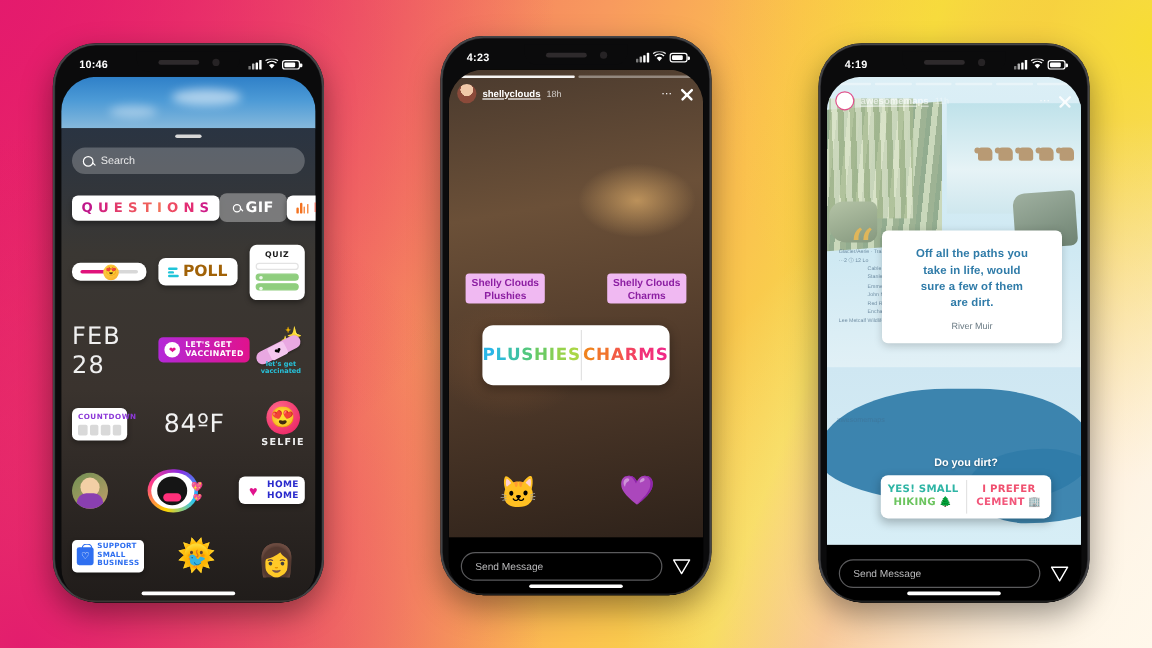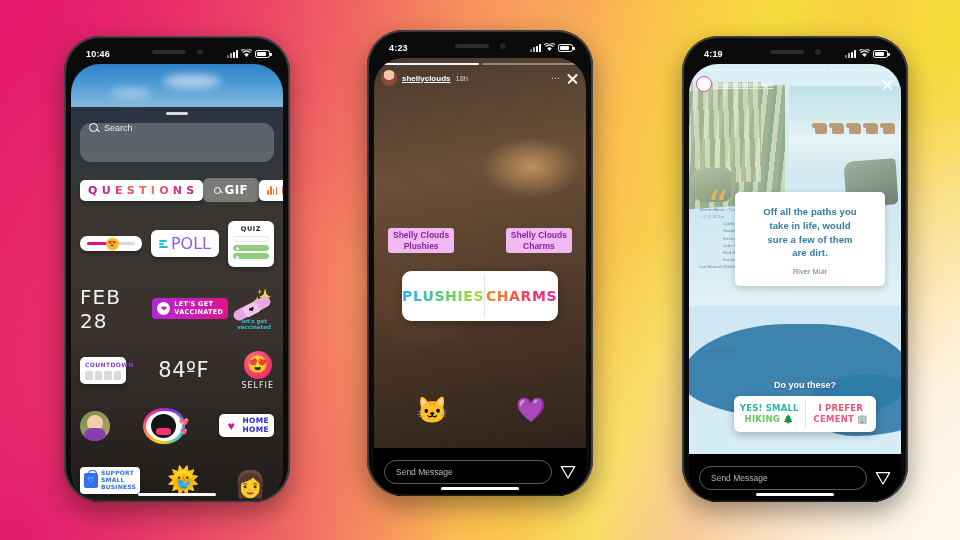--- a/index.html
+++ b/index.html
@@ -34,21 +34,21 @@
     background:#0b0b0c;
     border-radius:36px;
     box-shadow: 0 0 0 2px #2b2b2e inset, 0 10px 26px rgba(0,0,0,.38);
     padding:7px;
   }
   .phone::after{
     content:""; position:absolute; inset:0; border-radius:36px;
     box-shadow: 0 0 0 1.5px rgba(255,255,255,.12) inset;
     pointer-events:none;
   }
-  #phone1 { left:64px;  top:36px; }
+  #phone1 { left:44px;  top:36px; }
   #phone2 { left:367px; top:30px; }
   #phone3 { left:682px; top:36px; }
 
   .notch {
     position:absolute; left:50%; transform:translateX(-50%); top:7px;
     width:86px; height:17px; background:#0b0b0c; border-radius:0 0 11px 11px;
     z-index:6; display:flex; align-items:center; justify-content:center; gap:11px;
   }
   .notch .speaker { width:34px; height:4px; border-radius:2px; background:#2e2a2c; }
   .notch .cam { width:6px; height:6px; border-radius:50%; background:#262325; }
@@ -89,22 +89,22 @@
   }
   .tray-photo .cloud1{position:absolute;width:58px;height:14px;background:rgba(255,255,255,.55);border-radius:50%;top:10px;left:92px;filter:blur(4px);}
   .tray-photo .cloud2{position:absolute;width:40px;height:10px;background:rgba(255,255,255,.4);border-radius:50%;top:24px;left:40px;filter:blur(4px);}
   .tray {
     flex:1; position:relative;
     background:linear-gradient(180deg,#2a3442 0%,#3a3733 26%,#3a332e 55%,#201c1a 100%);
     padding:0 9px;
   }
   .tray-grip { width:22px;height:3px;border-radius:2px;background:#d8d8d8;margin:5px auto 8px; }
   .search-bar {
-    height:39px; border-radius:11px; background:rgba(255,255,255,.23);
-    display:flex; gap:6px; padding:0 9px; margin-bottom:16px;
+    height:22px; border-radius:11px; background:rgba(255,255,255,.23);
+    display:flex; align-items:center; gap:6px; padding:0 9px; margin-bottom:16px;
   }
   .search-bar .ph { color:#e9e9ea; font-size:9px; }
   .ico-search { width:9px;height:9px; border:1.4px solid #fff; border-radius:50%; position:relative; flex:none; }
   .ico-search::after{content:"";position:absolute;width:4px;height:1.4px;background:#fff;transform:rotate(45deg);right:-3px;bottom:0px;border-radius:1px;}
 
   .srow { display:flex; align-items:center; justify-content:space-between; margin-bottom:18px; }
   .srow.r1{margin-bottom:19px}
   .chip {
     background:#fff; border-radius:5px; padding:4px 8px;
     font-weight:800; font-size:11px; letter-spacing:.3px;
@@ -125,21 +125,21 @@
   .chip-music { color:#e8472f; }
   .eqbars{display:flex;align-items:flex-end;gap:1.2px;height:9px}
   .eqbars i{display:block;width:1.7px;background:#f4721f;border-radius:1px}
   .eqbars i:nth-child(1){height:5px}.eqbars i:nth-child(2){height:9px}
   .eqbars i:nth-child(3){height:6px}.eqbars i:nth-child(4){height:8px}
 
   .slider-chip{background:#fff;border-radius:7px;padding:6px 7px;width:62px;box-shadow:0 2px 4px rgba(0,0,0,.35);display:flex;align-items:center}
   .slider-track{flex:1;height:3px;border-radius:2px;background:linear-gradient(90deg,#e0127b 0 48%,#d8d8d8 48% 100%);position:relative}
   .slider-knob{position:absolute;left:40%;top:50%;transform:translateY(-50%);width:13px;height:13px;border-radius:50%;background:radial-gradient(circle at 40% 35%,#ffd84a,#f7a928);display:flex;align-items:center;justify-content:center;font-size:8px;line-height:1}
   .poll-chip{background:#fff;border-radius:6px;padding:4px 8px;box-shadow:0 2px 4px rgba(0,0,0,.35);display:flex;align-items:center;gap:3px}
-  .poll-chip .txt{color:#8b5cf6;font-weight:400;font-size:16px;font-family:"DejaVu Sans",sans-serif}
+  .poll-chip .txt{color:#a16207;font-weight:700;font-size:13px;font-family:"DejaVu Sans",sans-serif}
   .poll-ico{display:flex;flex-direction:column;gap:1.4px}
   .poll-ico i{display:block;height:1.6px;background:#1fc4d8;border-radius:1px}
   .poll-ico i:nth-child(1){width:8px}.poll-ico i:nth-child(2){width:5px}.poll-ico i:nth-child(3){width:9px}
   .quiz-chip{background:#fff;border-radius:6px;padding:4px 5px 5px;width:46px;box-shadow:0 2px 4px rgba(0,0,0,.35);text-align:center}
   .quiz-chip .ttl{font-size:6.5px;font-weight:800;letter-spacing:.6px;color:#1c1c1c;margin-bottom:3px;font-family:"DejaVu Sans",sans-serif}
   .quiz-chip .bar{height:6px;border-radius:3px;background:#fff;border:1px solid #e3e3e3;margin-bottom:2.5px}
   .quiz-chip .bar.g{background:#8fce7e;border-color:#8fce7e;position:relative}
   .quiz-chip .bar.g::before{content:"";position:absolute;left:2px;top:1.5px;width:3px;height:3px;border-radius:50%;background:#fff;opacity:.85}
 
   .date-txt{color:#f0f0f0;font-size:20px;font-weight:400;letter-spacing:1px;font-family:"DejaVu Sans",sans-serif}
@@ -153,21 +153,21 @@
   .bandaid .burst{position:absolute;right:2px;top:-1px;font-size:15px}
   .bandaid .cap{position:absolute;left:3px;bottom:-2px;width:100%;text-align:center;color:#27c0d8;font-size:5.5px;font-weight:800;line-height:1.1;font-family:"DejaVu Sans",sans-serif}
 
   .countdown-chip{background:#fff;border-radius:5px;padding:4px 5px;width:46px;box-shadow:0 2px 4px rgba(0,0,0,.3)}
   .countdown-chip .ttl{font-size:6px;font-weight:800;color:#8c39d8;letter-spacing:.4px;text-align:center;margin-bottom:3px;font-family:"DejaVu Sans",sans-serif}
   .countdown-chip .cells{display:flex;gap:2px}
   .countdown-chip .cells i{flex:1;height:9px;background:#d9d9d9;border-radius:1.5px;display:block}
   .temp-txt{color:#f2f2f2;font-size:21px;letter-spacing:.5px;font-family:"DejaVu Sans",sans-serif}
   .selfie{display:flex;flex-direction:column;align-items:center;gap:2px}
   .selfie .circ{width:28px;height:28px;border-radius:50%;background:radial-gradient(circle at 35% 30%,#ff6b8b,#e8195e);display:flex;align-items:center;justify-content:center;font-size:17px}
-  .selfie .cap{color:#eee;font-size:8px;font-weight:400;letter-spacing:1px;font-family:"DejaVu Sans",sans-serif}
+  .selfie .cap{color:#eee;font-size:8px;font-weight:700;letter-spacing:1px;font-family:"DejaVu Sans",sans-serif}
 
   .avatar-st{width:30px;height:30px;border-radius:50%;background:linear-gradient(145deg,#6f8f52,#c2a06a);overflow:hidden;position:relative}
   .avatar-st::before{content:"";position:absolute;left:7px;top:4px;width:16px;height:16px;border-radius:50%;background:#f3cfa5}
   .avatar-st::after{content:"";position:absolute;left:4px;bottom:0;width:22px;height:13px;border-radius:8px 8px 0 0;background:#8a3fb0}
   .mouth-st{width:42px;height:36px;position:relative}
   .mouth-st .ring{position:absolute;inset:0;border-radius:50% 46% 48% 50%;background:conic-gradient(from 200deg,#ffd400,#ff3b8d,#8a2be2,#1fc4ff,#ffd400);padding:3px}
   .mouth-st .white{position:absolute;inset:3px;border-radius:50% 46% 48% 50%;background:#fff}
   .mouth-st .dark{position:absolute;left:8px;top:6px;right:9px;bottom:6px;border-radius:50%;background:#151515}
   .mouth-st .lip{position:absolute;left:13px;bottom:9px;width:15px;height:7px;border-radius:7px;background:#ff2f7a}
   .mouth-st .h1{position:absolute;right:-4px;top:10px;font-size:8px}
@@ -613,21 +613,21 @@
           <div class="qt">
             <span>Off all the paths you</span><br>
             <span>take in life, would</span><br>
             <span>sure a few of them</span><br>
             <span>are dirt.</span>
           </div>
           <div class="qa">River Muir</div>
         </div>
 
         <div class="p3poll">
-          <div class="q">Do you these?</div>
+          <div class="q">Do you dirt?</div>
           <div class="p3card">
             <div class="opt oc1">
               <span>
                 <span>YES! SMALL</span><br>
                 <span>HIKING 🌲</span>
               </span>
             </div>
             <div class="divd"></div>
             <div class="opt oc2">
               <span>

